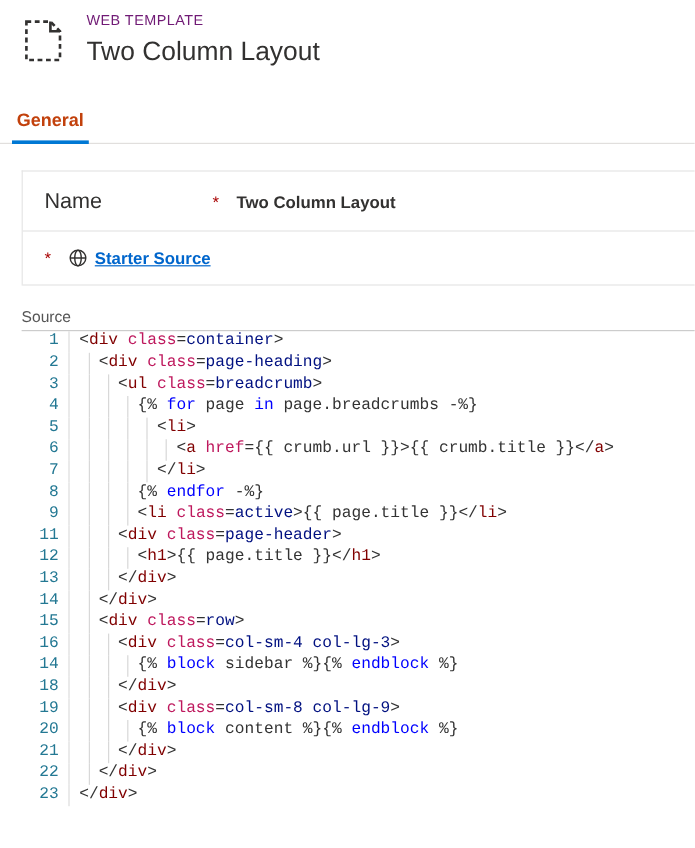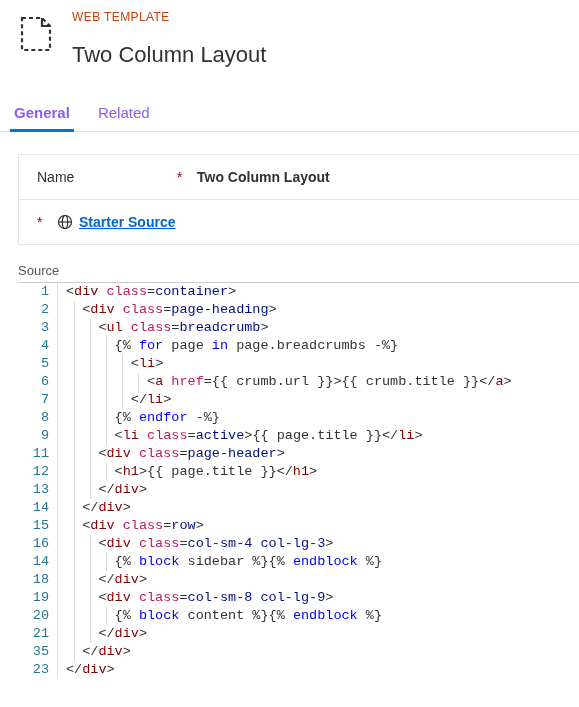--- a/index.html
+++ b/index.html
@@ -18,40 +18,40 @@
   }
   .file-icon {
     width: 40px;
     height: 40px;
     margin-right: 16px;
     margin-top: 4px;
     flex-shrink: 0;
   }
   .eyebrow {
     font-size: 12px;
-    color: #c2410c;
+    color: #701a75;
     letter-spacing: 0.4px;
-    margin-bottom: 18px;
+    margin-bottom: 6px;
   }
   .page-title {
     font-size: 22px;
     font-weight: 400;
     color: #323130;
   }
   .tabs {
     display: flex;
     border-bottom: 1px solid #e1dfdd;
     padding-left: 10px;
     gap: 20px;
     margin-top: 14px;
   }
   .tab {
     padding: 8px 4px 10px 4px;
     font-size: 15px;
-    color: #8b5cf6;
+    color: #c2410c;
     cursor: pointer;
     position: relative;
   }
   .tab.active {
     font-weight: 600;
   }
   .tab.active::after {
     content: "";
     position: absolute;
     left: 0; right: 0; bottom: -1px;
@@ -64,21 +64,21 @@
     border-left: 1px solid #e5e5e5;
   }
   .field-row {
     display: flex;
     align-items: center;
     border-bottom: 1px solid #e5e5e5;
     padding: 14px 0 14px 18px;
   }
   .field-label {
     width: 140px;
-    font-size: 14px;
+    font-size: 18px;
     color: #323130;
   }
   .req {
     color: #a80000;
     width: 20px;
     text-align: left;
   }
   .field-value {
     font-weight: 600;
     color: #323130;
@@ -148,21 +148,20 @@
     </svg>
   </span>
   <div>
     <div class="eyebrow">WEB TEMPLATE</div>
     <div class="page-title">Two Column Layout</div>
   </div>
 </div>
 
 <div class="tabs">
   <div class="tab active">General</div>
-  <div class="tab">Related</div>
 </div>
 
 <div class="form-area">
   <div class="field-row">
     <div class="field-label">Name</div>
     <div class="req">*</div>
     <div class="field-value">Two Column Layout</div>
   </div>
   <div class="field-row">
     <div class="req">*</div>
@@ -253,20 +252,20 @@
     </div>
     <div class="code-line">
       <div class="gutter">20</div>
       <div class="code-cell"><span class="guide" style="left: 16px;"></span><span class="guide" style="left: 32px;"></span><span class="guide" style="left: 48px;"></span><span>      </span><span class="t-delim">{% </span><span class="t-kw">block</span><span class="t-txt"> content </span><span class="t-delim">%}</span><span class="t-delim">{% </span><span class="t-kw">endblock</span><span class="t-delim"> %}</span></div>
     </div>
     <div class="code-line">
       <div class="gutter">21</div>
       <div class="code-cell"><span class="guide" style="left: 16px;"></span><span class="guide" style="left: 32px;"></span><span>    </span><span class="t-punc">&lt;/</span><span class="t-tag">div</span><span class="t-punc">&gt;</span></div>
     </div>
     <div class="code-line">
-      <div class="gutter">35</div>
+      <div class="gutter">22</div>
       <div class="code-cell"><span class="guide" style="left: 16px;"></span><span>  </span><span class="t-punc">&lt;/</span><span class="t-tag">div</span><span class="t-punc">&gt;</span></div>
     </div>
     <div class="code-line">
       <div class="gutter">23</div>
       <div class="code-cell"><span></span><span class="t-punc">&lt;/</span><span class="t-tag">div</span><span class="t-punc">&gt;</span></div>
     </div>
   </div>
 
 </body></html>

